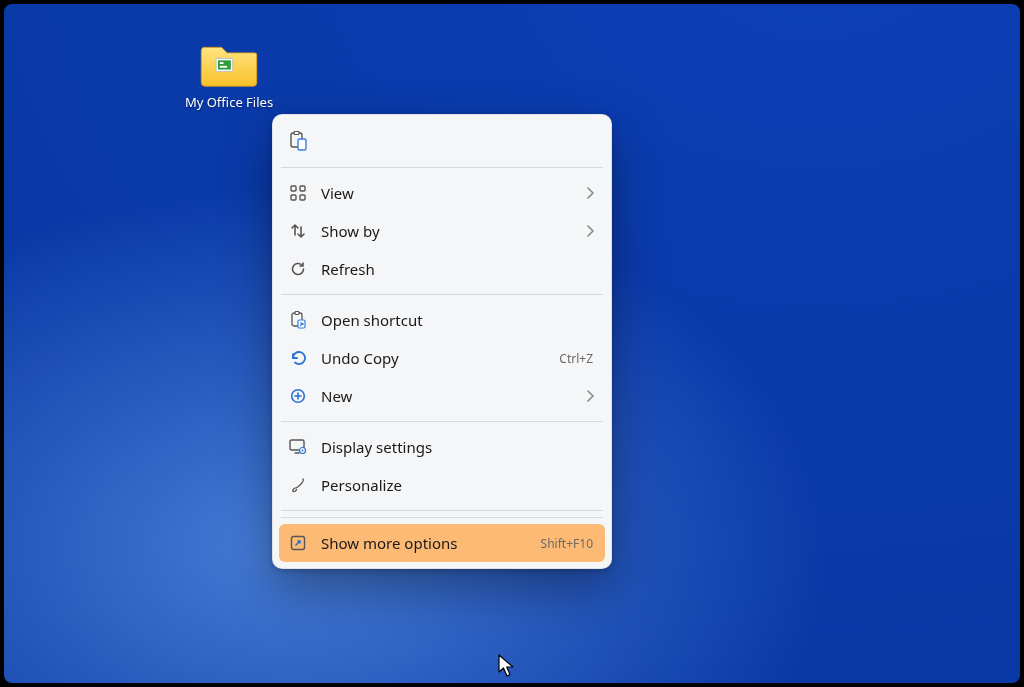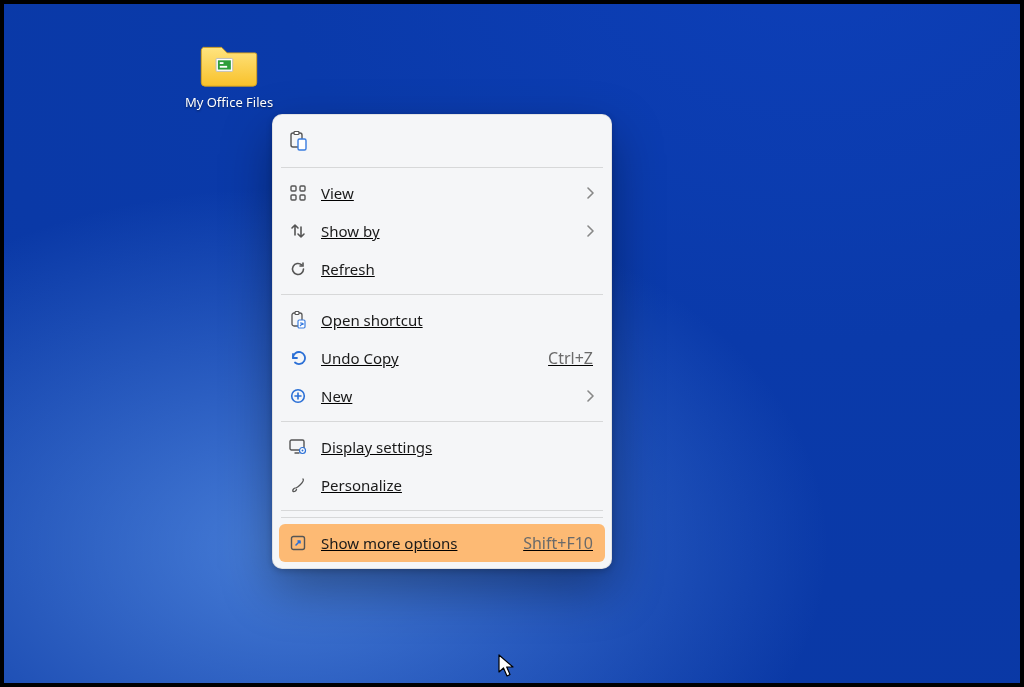--- a/index.html
+++ b/index.html
@@ -7,21 +7,21 @@
     padding: 0;
     width: 1024px;
     height: 687px;
     overflow: hidden;
     font-family: "Segoe UI Variable", "Segoe UI", system-ui, sans-serif;
     background: #000;
   }
   .frame {
     position: absolute;
     top: 4px; left: 4px; right: 4px; bottom: 4px;
-    border-radius: 0;
+    border-radius: 8px;
     overflow: hidden;
     background:
       radial-gradient(ellipse 900px 600px at 28% 80%, rgba(120,180,255,0.55) 0%, rgba(120,180,255,0) 60%),
       radial-gradient(ellipse 1200px 900px at 80% -10%, #0d3fb8 0%, #0a3aaa 45%, #0a38a4 100%),
       linear-gradient(135deg, #0c3fb4 0%, #0a36a0 100%);
   }
 
   
   .desktop-icon {
     position: absolute;
@@ -45,21 +45,20 @@
     position: absolute;
     top: 110px;
     left: 268px;
     width: 340px;
     background: #f5f6f8;
     border: 1px solid rgba(0,0,0,0.08);
     border-radius: 10px;
     box-shadow: 0 20px 50px rgba(0,0,0,.35), 0 2px 6px rgba(0,0,0,.2);
     padding: 6px;
     box-sizing: border-box;
-    text-decoration: underline;
   }
   .menu-row {
     display: flex;
     align-items: center;
     height: 38px;
     border-radius: 6px;
     padding: 0 8px;
     color: #1a1a1a;
     font-size: 15px;
   }
@@ -75,21 +74,21 @@
     justify-content: center;
     align-items: center;
     color: #3a3a3a;
   }
   .mi-label {
     flex: 1;
     padding-left: 12px;
   }
   .mi-shortcut {
     color: #6a6a6a;
-    font-size: 16px;
+    font-size: 12px;
     padding-right: 4px;
     text-align: right;
   }
   .mi-chevron {
     color: #7a7a7a;
     padding-right: 2px;
   }
   .toolbar-row {
     display: flex;
     align-items: center;

